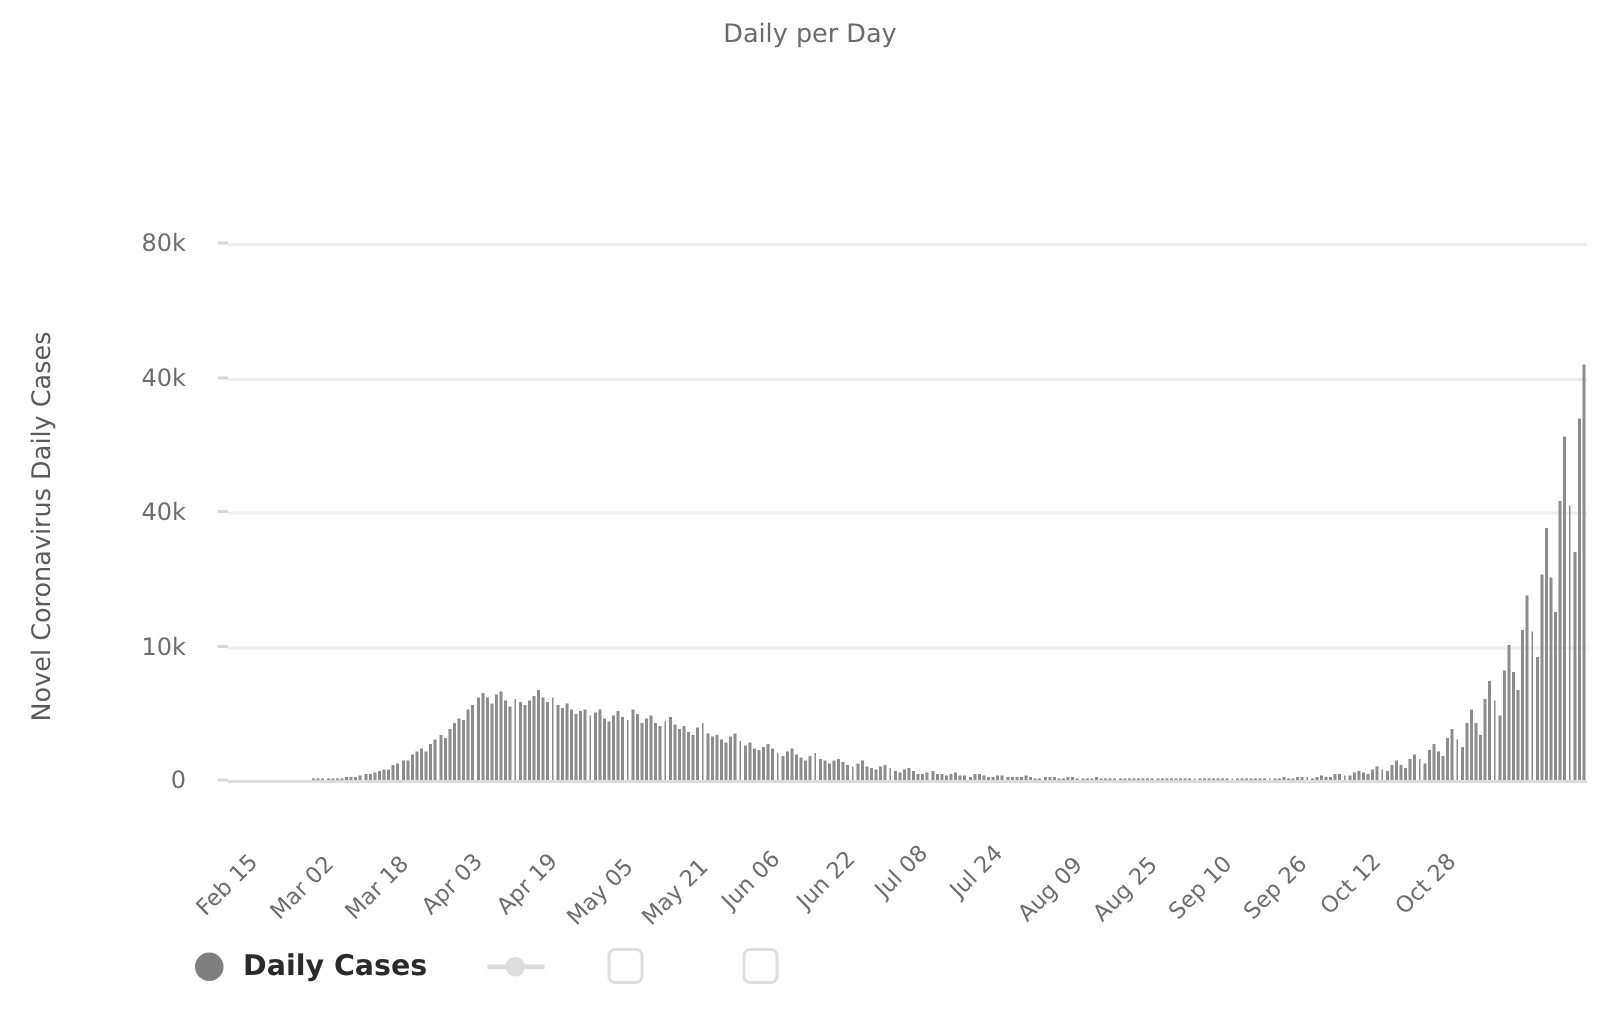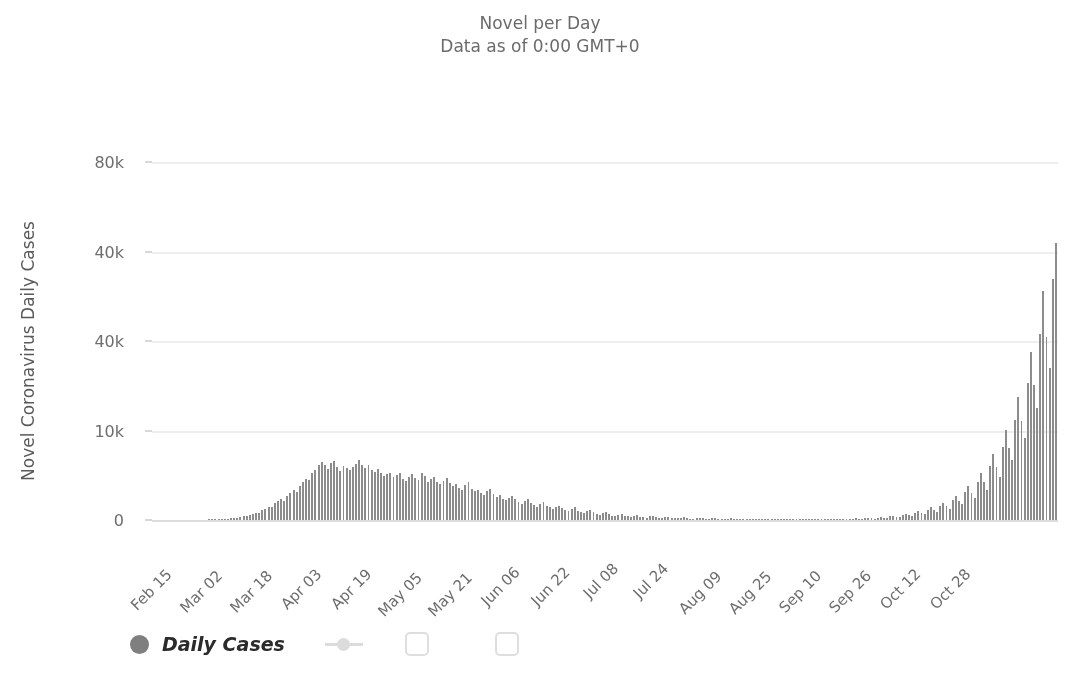--- a/index.html
+++ b/index.html
@@ -140,21 +140,20 @@
   }
 
   
   #legend {
     position: absolute;
     left: 130px;
     top: 624px;
     height: 40px;
     display: flex;
     align-items: center;
-    font-style: italic;
   }
   .legend-entry {
     display: flex;
     align-items: center;
     white-space: nowrap;
   }
   .legend-label {
     font-size: 19px;
     line-height: 22px;
   }
@@ -219,22 +218,21 @@
   .sp-40 { width: 40px; flex: 0 0 auto; }
   .sp-16 { width: 16px; flex: 0 0 auto; }
   .sp-50 { width: 50px; flex: 0 0 auto; }
 </style>
 </head>
 <body>
 
 <div id="chart-root">
 
   <div class="title-block">
-    <div id="chart-subtitle">Novel per Day</div>
-    <div id="chart-subtitle2">Data as of 0:00 GMT+0</div>
+    <div id="chart-subtitle">Daily per Day</div>
   </div>
 
   <div id="y-axis-labels">
       <div class="ytick" style="top: 520px;">0</div>
       <div class="ytickmark" style="top: 520px;"></div>
       <div class="ytick" style="top: 430.5px;">10k</div>
       <div class="ytickmark" style="top: 430.5px;"></div>
       <div class="ytick" style="top: 341px;">40k</div>
       <div class="ytickmark" style="top: 341px;"></div>
       <div class="ytick" style="top: 251.5px;">40k</div>

